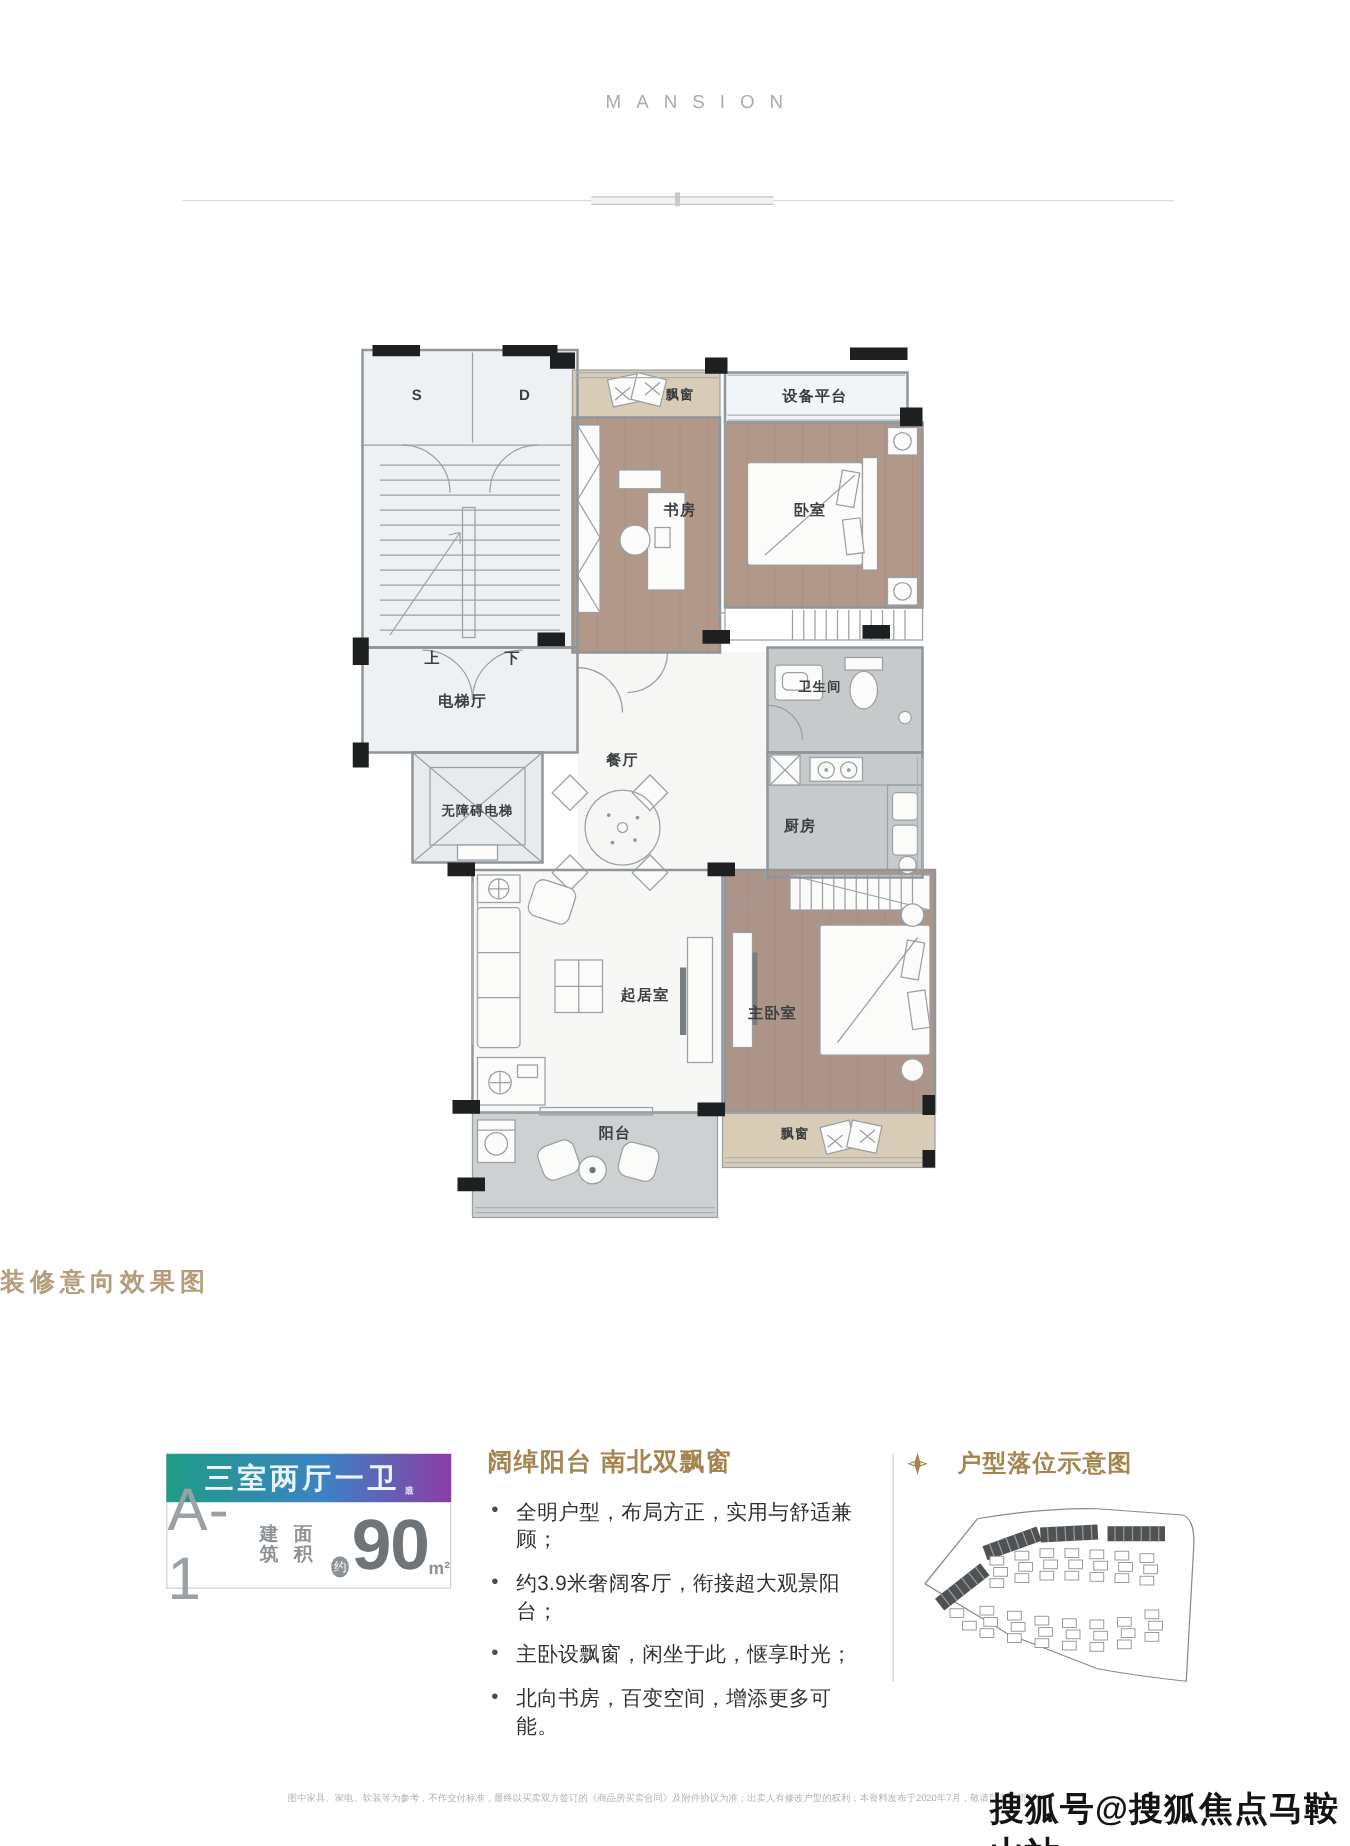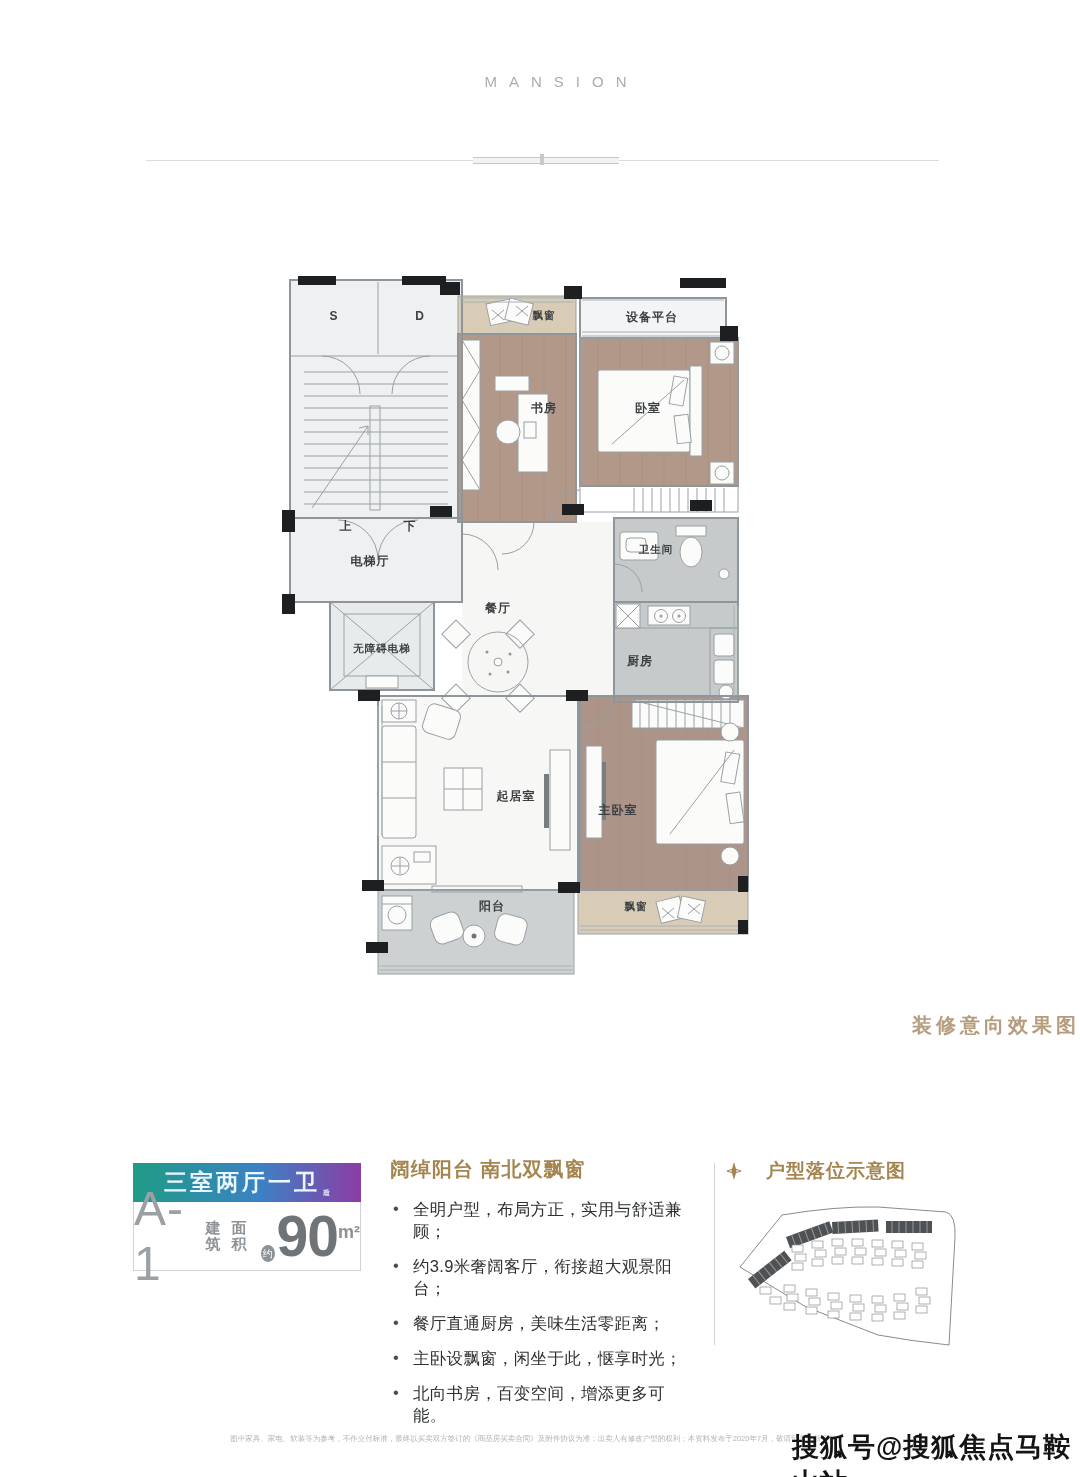--- a/index.html
+++ b/index.html
@@ -20,37 +20,37 @@
   svg text{font-family:"Liberation Sans","DejaVu Sans",sans-serif;}
   .rl{font-size:12px;font-weight:700;fill:#3b3f42;letter-spacing:1px;text-anchor:middle;}
   .rls{font-size:10.5px;font-weight:700;fill:#3b3f42;letter-spacing:1px;text-anchor:middle;}
   .wall{fill:none;stroke:#8f969b;stroke-width:2;}
   .wallthin{fill:none;stroke:#9aa1a6;stroke-width:1;}
   .furn{fill:#fbfbfa;stroke:#9aa0a6;stroke-width:1;}
   .col{fill:#1d1f21;}
   .win{stroke:#aab0b3;stroke-width:1;fill:none;}
   .plank{stroke:#a2897d;stroke-width:1;opacity:.45;fill:none;}
   .arc{fill:none;stroke:#98a0a4;stroke-width:1;}
-  .caption{position:absolute;top:1012px;left:0;right:0;text-align:right;
+  .caption{position:absolute;top:1012px;left:0;right:0;text-align:left;
     font-size:20px;letter-spacing:4px;color:#b59c7c;font-weight:600;}
   
   .badge{position:absolute;left:133px;top:1163px;width:228px;}
   .badge-top{height:39px;display:flex;align-items:center;justify-content:center;
     background:linear-gradient(90deg,#1f9c85,#3b82c4 55%,#8b3da4);color:#e9f5ff;}
   .badge-top-text{font-size:23px;font-weight:700;letter-spacing:3px;}
   .badge-note{writing-mode:vertical-rl;font-size:7px;line-height:1;margin-left:3px;opacity:.85;}
   .badge-bottom{height:68px;background:#fff;border:1px solid #cfd3d6;border-top:none;
     display:flex;align-items:center;color:#8d9296;}
   .badge-unit{font-size:48px;font-weight:300;color:#9ba0a4;letter-spacing:1px;}
   .badge-area-words{display:flex;flex-direction:row;font-size:15px;font-weight:700;
     line-height:16px;margin:0 3px 0 8px;letter-spacing:1px;}
   .badge-approx{width:17px;height:17px;border-radius:50%;background:#8d9296;color:#fff;
     font-size:10px;display:flex;align-items:center;justify-content:center;align-self:flex-end;margin:0 2px 8px 0;}
   .badge-value{font-size:57px;font-weight:700;color:#6f7478;letter-spacing:-1px;}
-  .badge-m2{font-size:18px;font-weight:700;color:#8d9296;align-self:flex-end;margin-bottom:27px;}
+  .badge-m2{font-size:14px;font-weight:700;color:#8d9296;align-self:flex-end;margin-bottom:8px;}
   
   .features{position:absolute;left:390px;top:1156px;width:302px;}
   .features-title{font-size:20px;font-weight:700;color:#a5854f;letter-spacing:1px;margin:0 0 16px 0;}
   .features-list{list-style:none;margin:0;padding:0;}
   .features-list li{position:relative;padding-left:23px;font-size:16.5px;color:#2e3133;
     margin-bottom:13px;font-weight:500;letter-spacing:.3px;}
   .features-list li::before{content:"\2022";position:absolute;left:3px;top:0;color:#4a4d4f;}
   .vdivider{position:absolute;left:714px;top:1163px;width:1px;height:182px;background:#d4d4d4;}
   
   .siteplan{position:absolute;left:726px;top:1158px;width:240px;}
@@ -313,21 +313,20 @@
     <span class="badge-value">90</span>
     <span class="badge-m2">m²</span>
   </div>
 </div>
 
 <div class="features">
   <h3 class="features-title">阔绰阳台 南北双飘窗</h3>
   <ul class="features-list">
     <li>全明户型，布局方正，实用与舒适兼顾；</li>
     <li>约3.9米奢阔客厅，衔接超大观景阳台；</li>
-    <li>餐厅直通厨房，美味生活零距离；</li>
     <li>主卧设飘窗，闲坐于此，惬享时光；</li>
     <li>北向书房，百变空间，增添更多可能。</li>
   </ul>
 </div>
 
 <div class="vdivider"></div>
 
 <div class="siteplan">
   <div class="siteplan-head">
     <svg width="16" height="20" viewBox="0 0 16 20">

